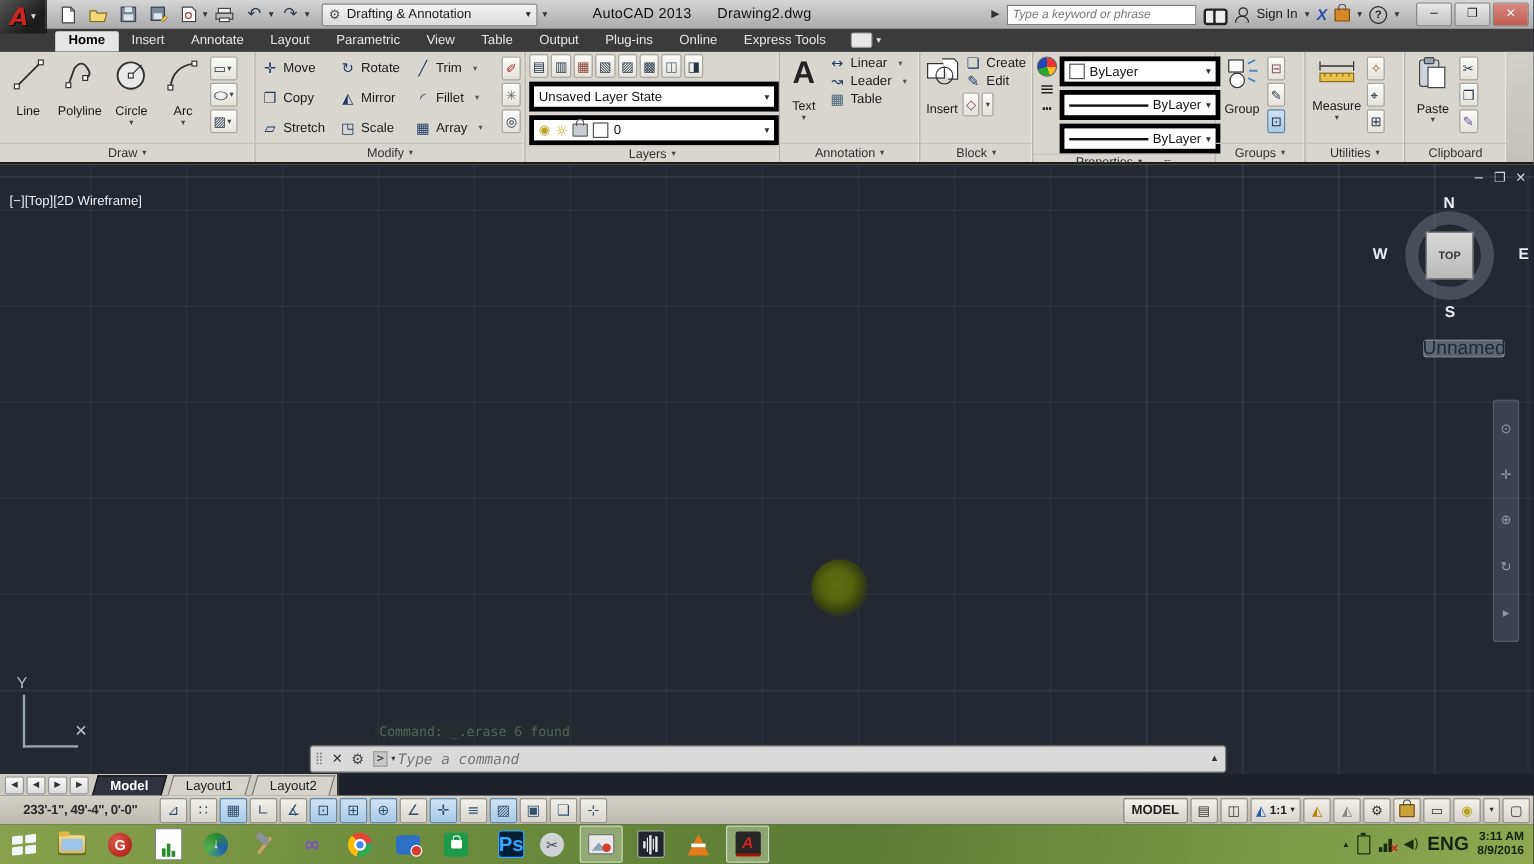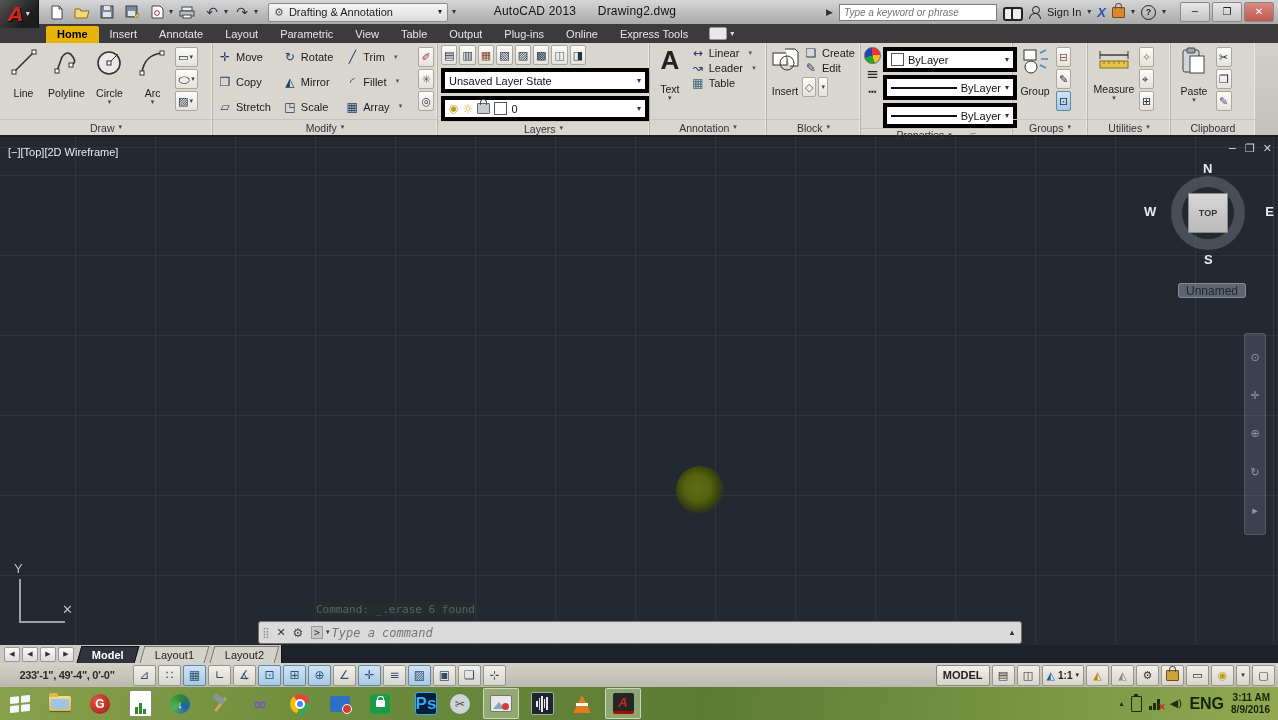--- a/index.html
+++ b/index.html
@@ -43,21 +43,21 @@
   .padlock:before{content:"";position:absolute;left:2px;top:-5px;width:5px;height:5px;border:1.5px solid #555;border-bottom:none;border-radius:4px 4px 0 0;}
   .helpc{width:13px;height:13px;border:1.5px solid #222;border-radius:50%;display:flex;align-items:center;justify-content:center;font-size:9px;font-weight:bold;color:#222;}
   .winbtns{display:flex;gap:2px;margin-left:8px;}
   .wbtn{width:28px;height:18px;display:flex;align-items:center;justify-content:center;
     background:linear-gradient(#e8e8e8,#c4c4c4);border:1px solid #8a8a8a;border-radius:2px;font-size:10px;color:#222;}
   .wbtn.close{background:linear-gradient(#d98a82,#c05a50);color:#fff;}
   
   .tabrow{position:absolute;top:24px;left:0;right:0;height:19px;background:#3b3b3b;
     display:flex;align-items:flex-end;padding-left:46px;z-index:30;}
   .rtab{padding:2px 11px 3px;font-size:11px;color:#e6e6e6;cursor:default;}
-  .rtab.active{background:#eab308;color:#000;border-radius:2px 2px 0 0;font-weight:bold;}
+  .rtab.active{background:#e5e5e5;color:#000;border-radius:2px 2px 0 0;font-weight:bold;}
   .tab-extra{display:flex;align-items:center;gap:3px;margin-left:10px;padding-bottom:3px;}
   .tab-extra .box{width:16px;height:11px;background:#e8e8e8;border:1px solid #999;border-radius:2px;}
   .tab-extra .dd{color:#ddd;font-size:8px;}
   
   .ribbon{position:absolute;top:43px;left:0;right:0;height:92px;background:#d8d6cf;
     border-bottom:2px solid #1c1c1c;display:flex;z-index:20;}
   .panel{display:flex;flex-direction:column;border-right:1px solid #b3b1a9;box-shadow:inset -1px 0 #e9e7e0;}
   .pbody{flex:1;display:flex;padding:2px 3px 0;gap:2px;}
   .plabel{height:15px;display:flex;align-items:center;justify-content:center;gap:4px;
     font-size:10.5px;color:#333;border-top:1px solid #c6c4bc;}
@@ -86,34 +86,34 @@
   .prop-col{display:flex;flex-direction:column;gap:3px;padding-top:2px;}
   .prop-col .dropfield{width:118px;}
   .lineswatch{flex:1;border-top:2px solid #111;margin-top:1px;}
   .blk-flyout{display:flex;gap:2px;}
   
   .canvas{position:absolute;top:137px;left:0;right:0;height:508px;background:#232831;
     background-image:
       repeating-linear-gradient(to right, rgba(160,175,200,0.10) 0 1px, transparent 1px 80px),
       repeating-linear-gradient(to bottom, rgba(160,175,200,0.10) 0 1px, transparent 1px 80px);
     background-position:-5px 38px;}
-  .vp-label{position:absolute;left:8px;top:9px;color:#e8ecf2;font-size:11px;}
+  .vp-label{position:absolute;left:8px;top:25px;color:#e8ecf2;font-size:11px;}
   .dw-ctrl{position:absolute;right:6px;top:6px;display:flex;gap:8px;color:#cfd4dc;font-size:11px;}
   .viewcube{position:absolute;right:22px;top:28px;width:96px;height:96px;}
   .vc-ring{position:absolute;left:11px;top:11px;width:74px;height:74px;border-radius:50%;
     border:11px solid rgba(125,134,148,0.40);box-sizing:border-box;}
   .vc-top{position:absolute;left:28px;top:28px;width:40px;height:40px;background:linear-gradient(#d8d8d8,#b9b9b9);
     border:1px solid #8a8a8a;display:flex;align-items:center;justify-content:center;
     font-size:9px;font-weight:bold;color:#333;box-sizing:border-box;}
   .vc-l{position:absolute;color:#e9edf4;font-weight:bold;font-size:13px;}
   .vc-n{top:-4px;left:43px;} .vc-s{bottom:-6px;left:44px;}
   .vc-w{left:-16px;top:39px;} .vc-e{right:-18px;top:39px;}
-  .unnamed{position:absolute;right:32px;top:146px;width:66px;height:13px;border-radius:3px;
+  .unnamed{position:absolute;right:24px;top:146px;width:66px;height:13px;border-radius:3px;
     background:rgba(165,175,190,0.45);border:1px solid rgba(200,210,225,0.35);
-    color:#212835;font-size:12px;display:flex;align-items:center;justify-content:center;}
+    color:#212835;font-size:16px;display:flex;align-items:center;justify-content:center;}
   .navbar{position:absolute;right:12px;top:196px;width:20px;height:192px;border-radius:3px;
     background:rgba(150,160,178,0.22);border:1px solid rgba(190,200,215,0.18);
     display:flex;flex-direction:column;align-items:center;justify-content:space-around;padding:4px 0;}
   .navbar .g{color:rgba(215,222,235,0.55);font-size:11px;}
   .blob{position:absolute;left:676px;top:329px;width:48px;height:48px;border-radius:50%;
     background:radial-gradient(circle at 45% 45%, #5f6e14 0%, #55630f 35%, #3c460b 55%, rgba(35,40,25,0) 74%);}
   .ucs{position:absolute;left:10px;top:428px;width:60px;height:64px;}
   .ucs .vline{position:absolute;left:9px;top:14px;width:2px;height:44px;background:#98a2b0;}
   .ucs .hline{position:absolute;left:9px;top:56px;width:46px;height:2px;background:#98a2b0;}
   .ucs .ylbl{position:absolute;left:4px;top:-4px;color:#b8c0cc;font-size:13px;}

